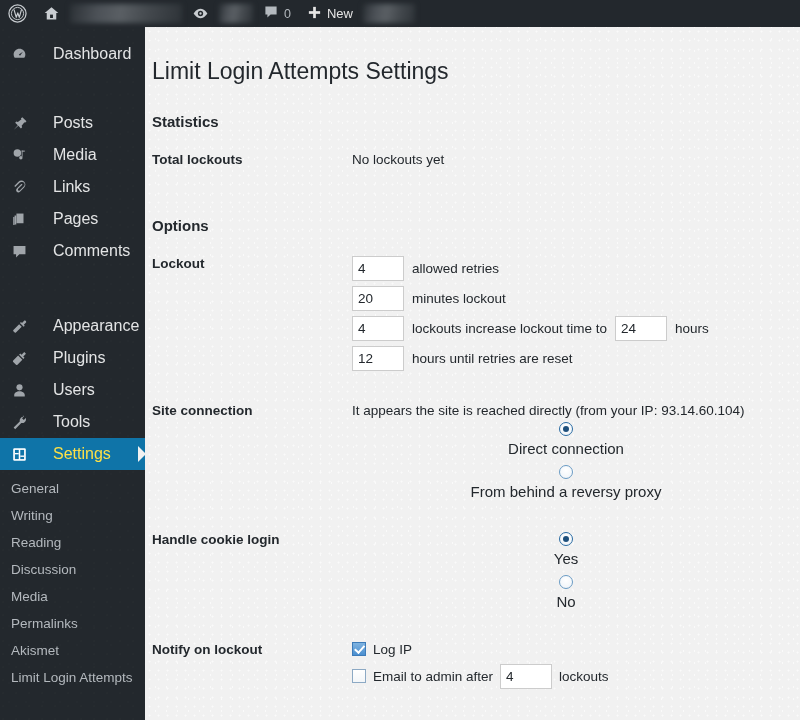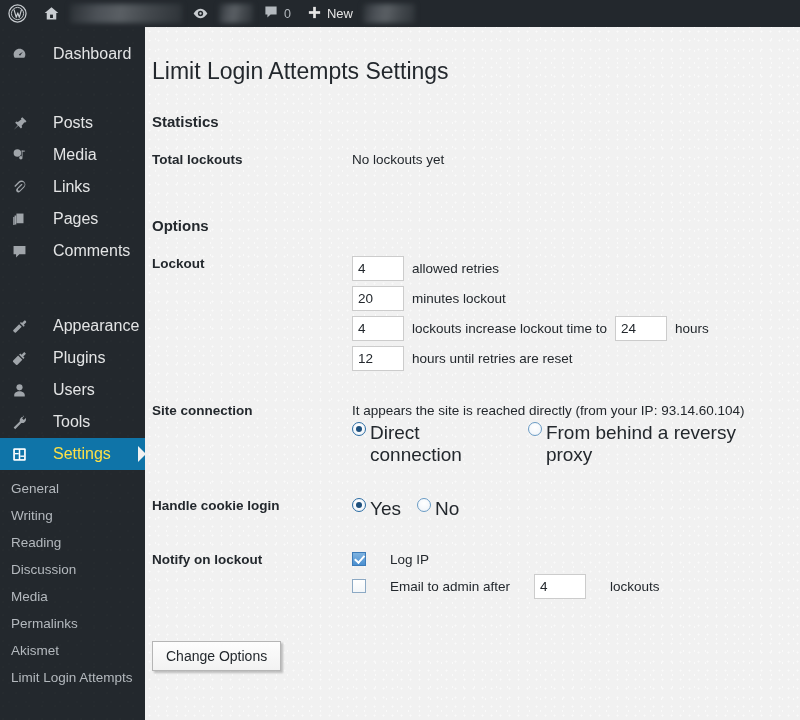--- a/index.html
+++ b/index.html
@@ -156,21 +156,21 @@
     font-size: 13.5px;
     font-family: "Liberation Sans", sans-serif;
     color: #23282d;
     padding: 0 5px;
     border-radius: 0;
     outline: none;
   }
   .lk-text { font-size: 13.5px; color: #23282d; }
 
   .conn-text { margin-bottom: 4px; font-size: 13.5px; }
-  .radio-line { display: flex; align-items: flex-start; gap: 4px; font-size: 19px; }
+  .radio-line { display: flex; align-items: center; gap: 4px; font-size: 15px; flex-direction: column; }
   .radio-line .gap { width: 8px; }
 
   .radio {
     width: 14px; height: 14px;
     border-radius: 50%;
     border: 1px solid #6a9bc4;
     background: radial-gradient(circle at 50% 35%, #ffffff 0%, #f2f6fa 70%, #e2eaf2 100%);
     display: inline-flex; align-items: center; justify-content: center;
     flex: 0 0 14px;
     cursor: pointer;
@@ -194,21 +194,21 @@
     background: linear-gradient(#7fb3e0,#4a8fd0);
     border-color: #3d7bb8;
   }
   .cb.checked::after {
     content: "";
     width: 4px; height: 8px;
     border: solid #fff;
     border-width: 0 2px 2px 0;
     transform: rotate(42deg) translate(0px,-1px);
   }
-  .chk-line { display: flex; align-items: center; gap: 24px; font-size: 13.5px; margin-bottom: 7px; }
+  .chk-line { display: flex; align-items: center; gap: 7px; font-size: 13.5px; margin-bottom: 7px; }
   .chk-line:last-child { margin-bottom: 0; }
 
   .submit-wrap { margin-top: 26px; padding-left: 0; }
   button.change-opts {
     font-family: "Liberation Sans", sans-serif;
     font-size: 14px;
     color: #23282d;
     background: linear-gradient(#fdfdfd,#f2f2f2);
     border: 1px solid #b5b5b5;
     padding: 6px 13px;

